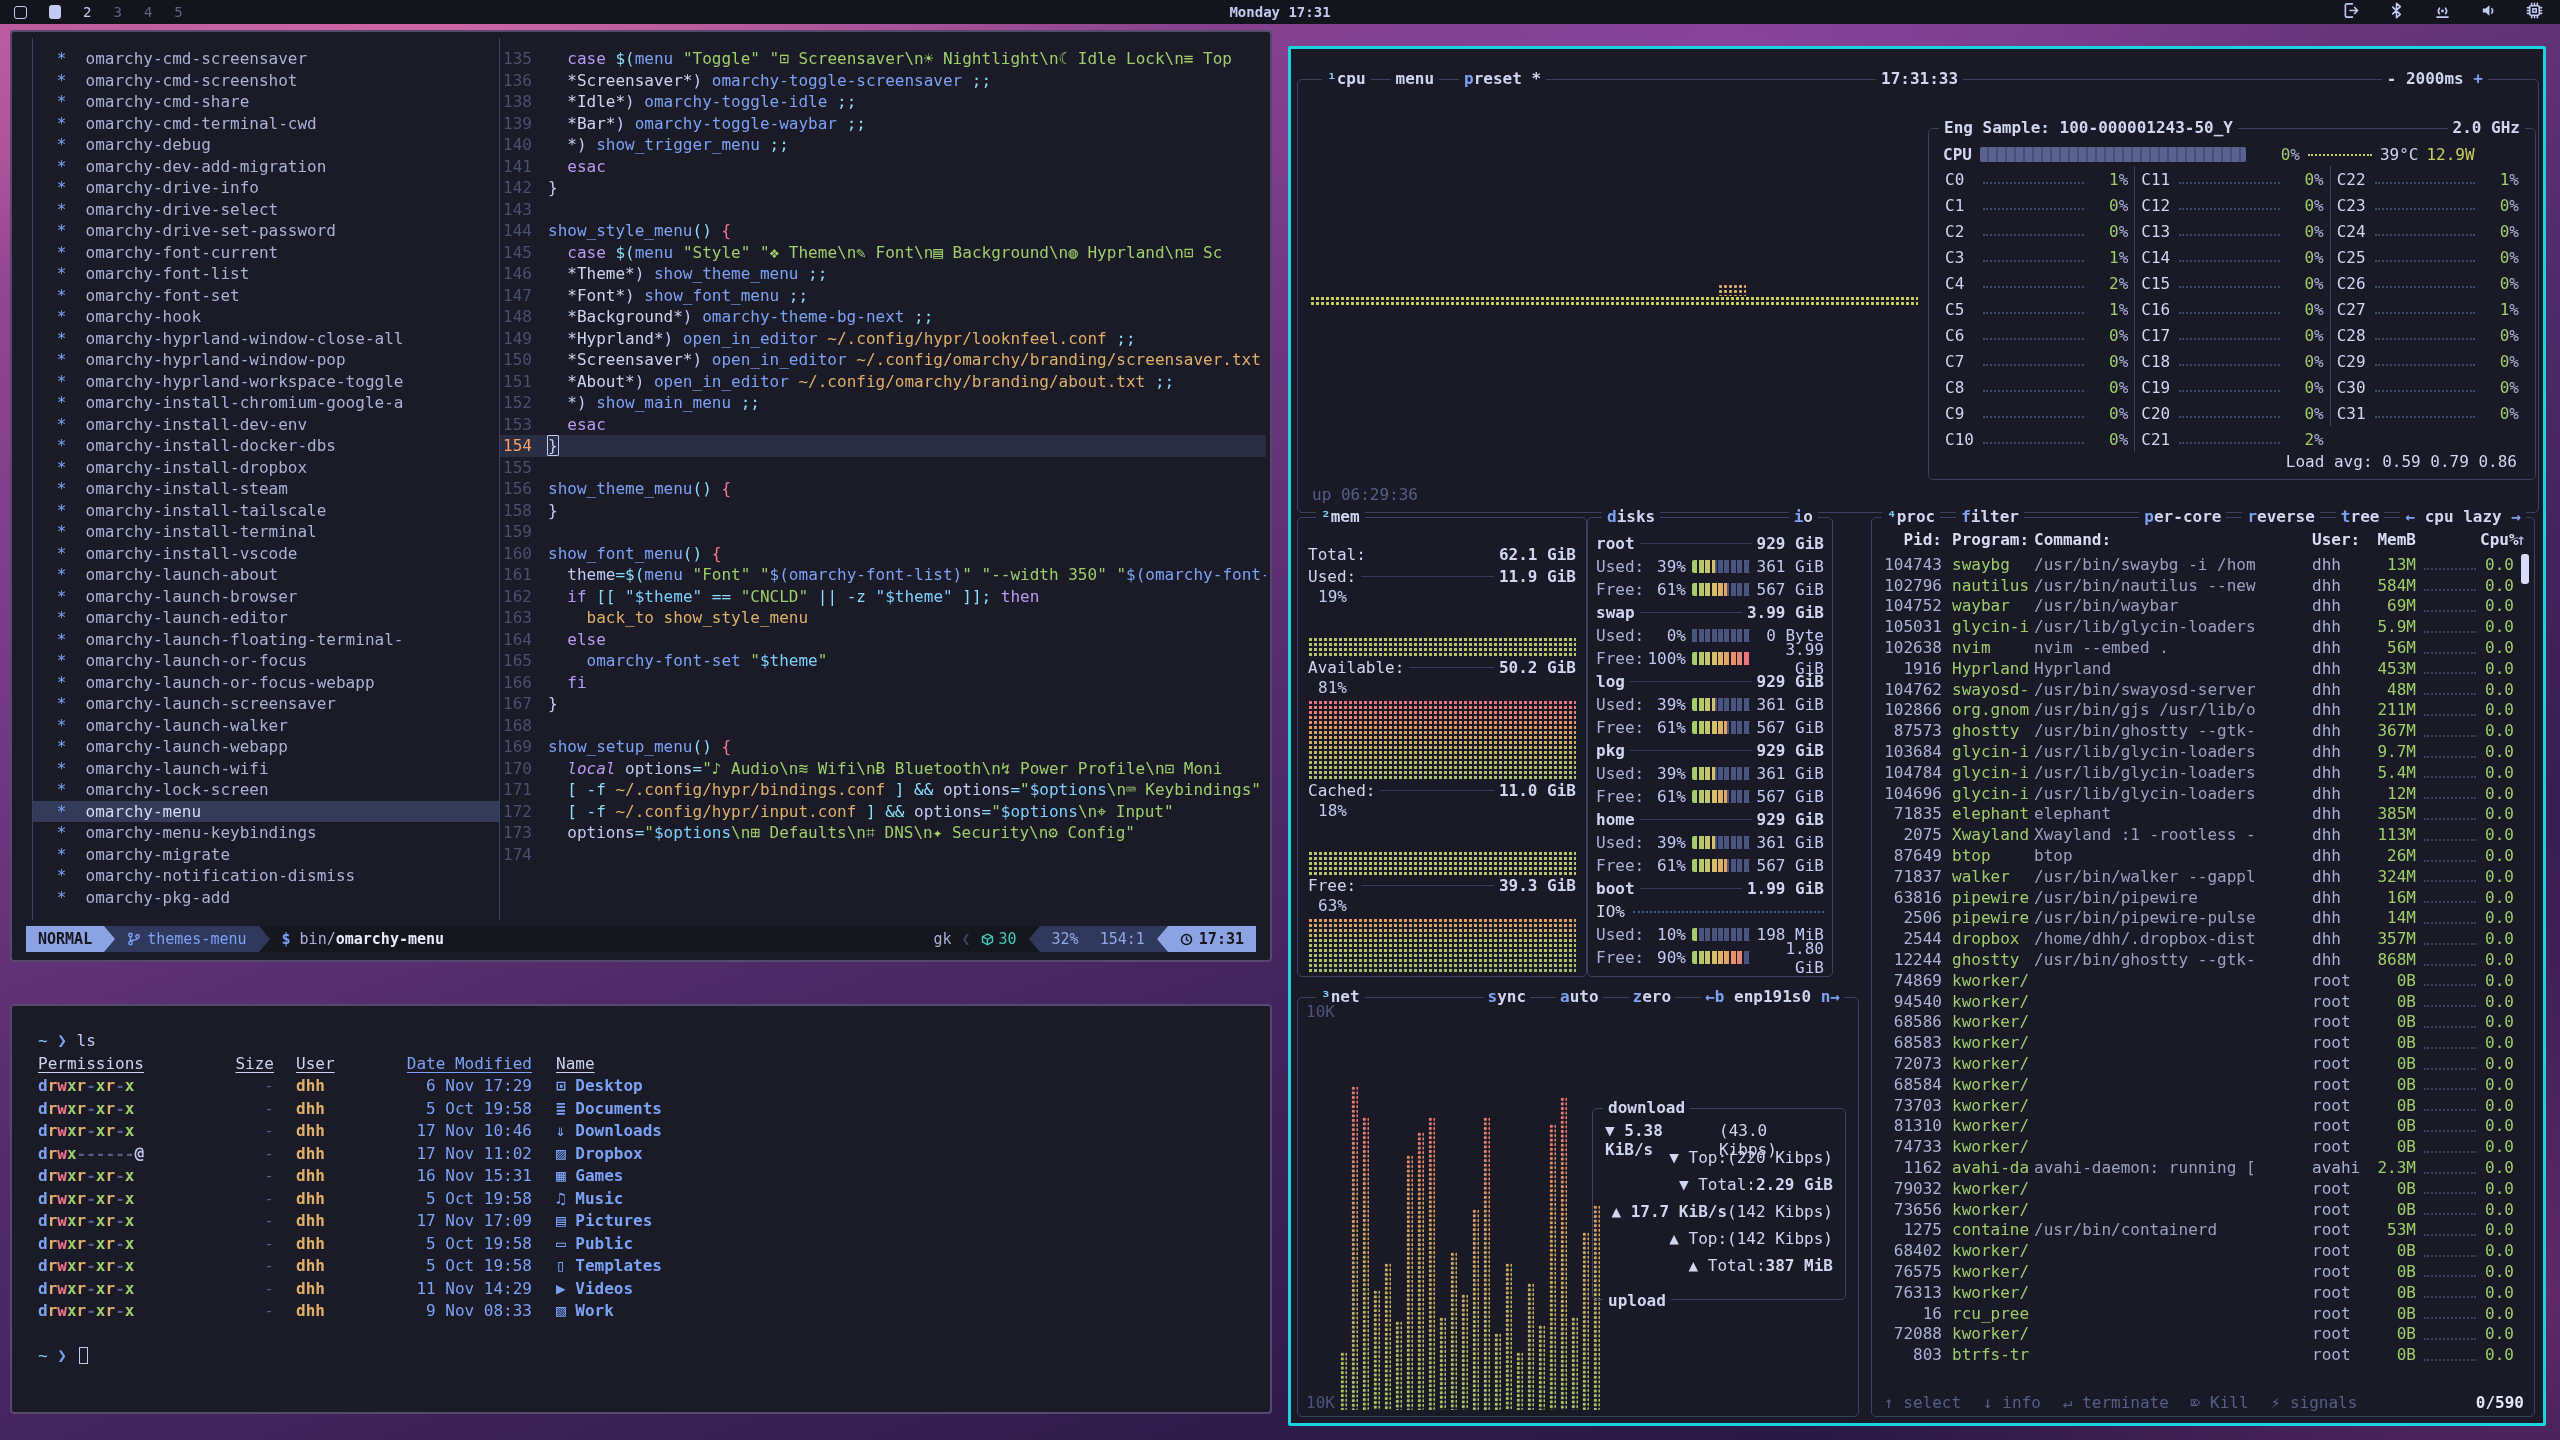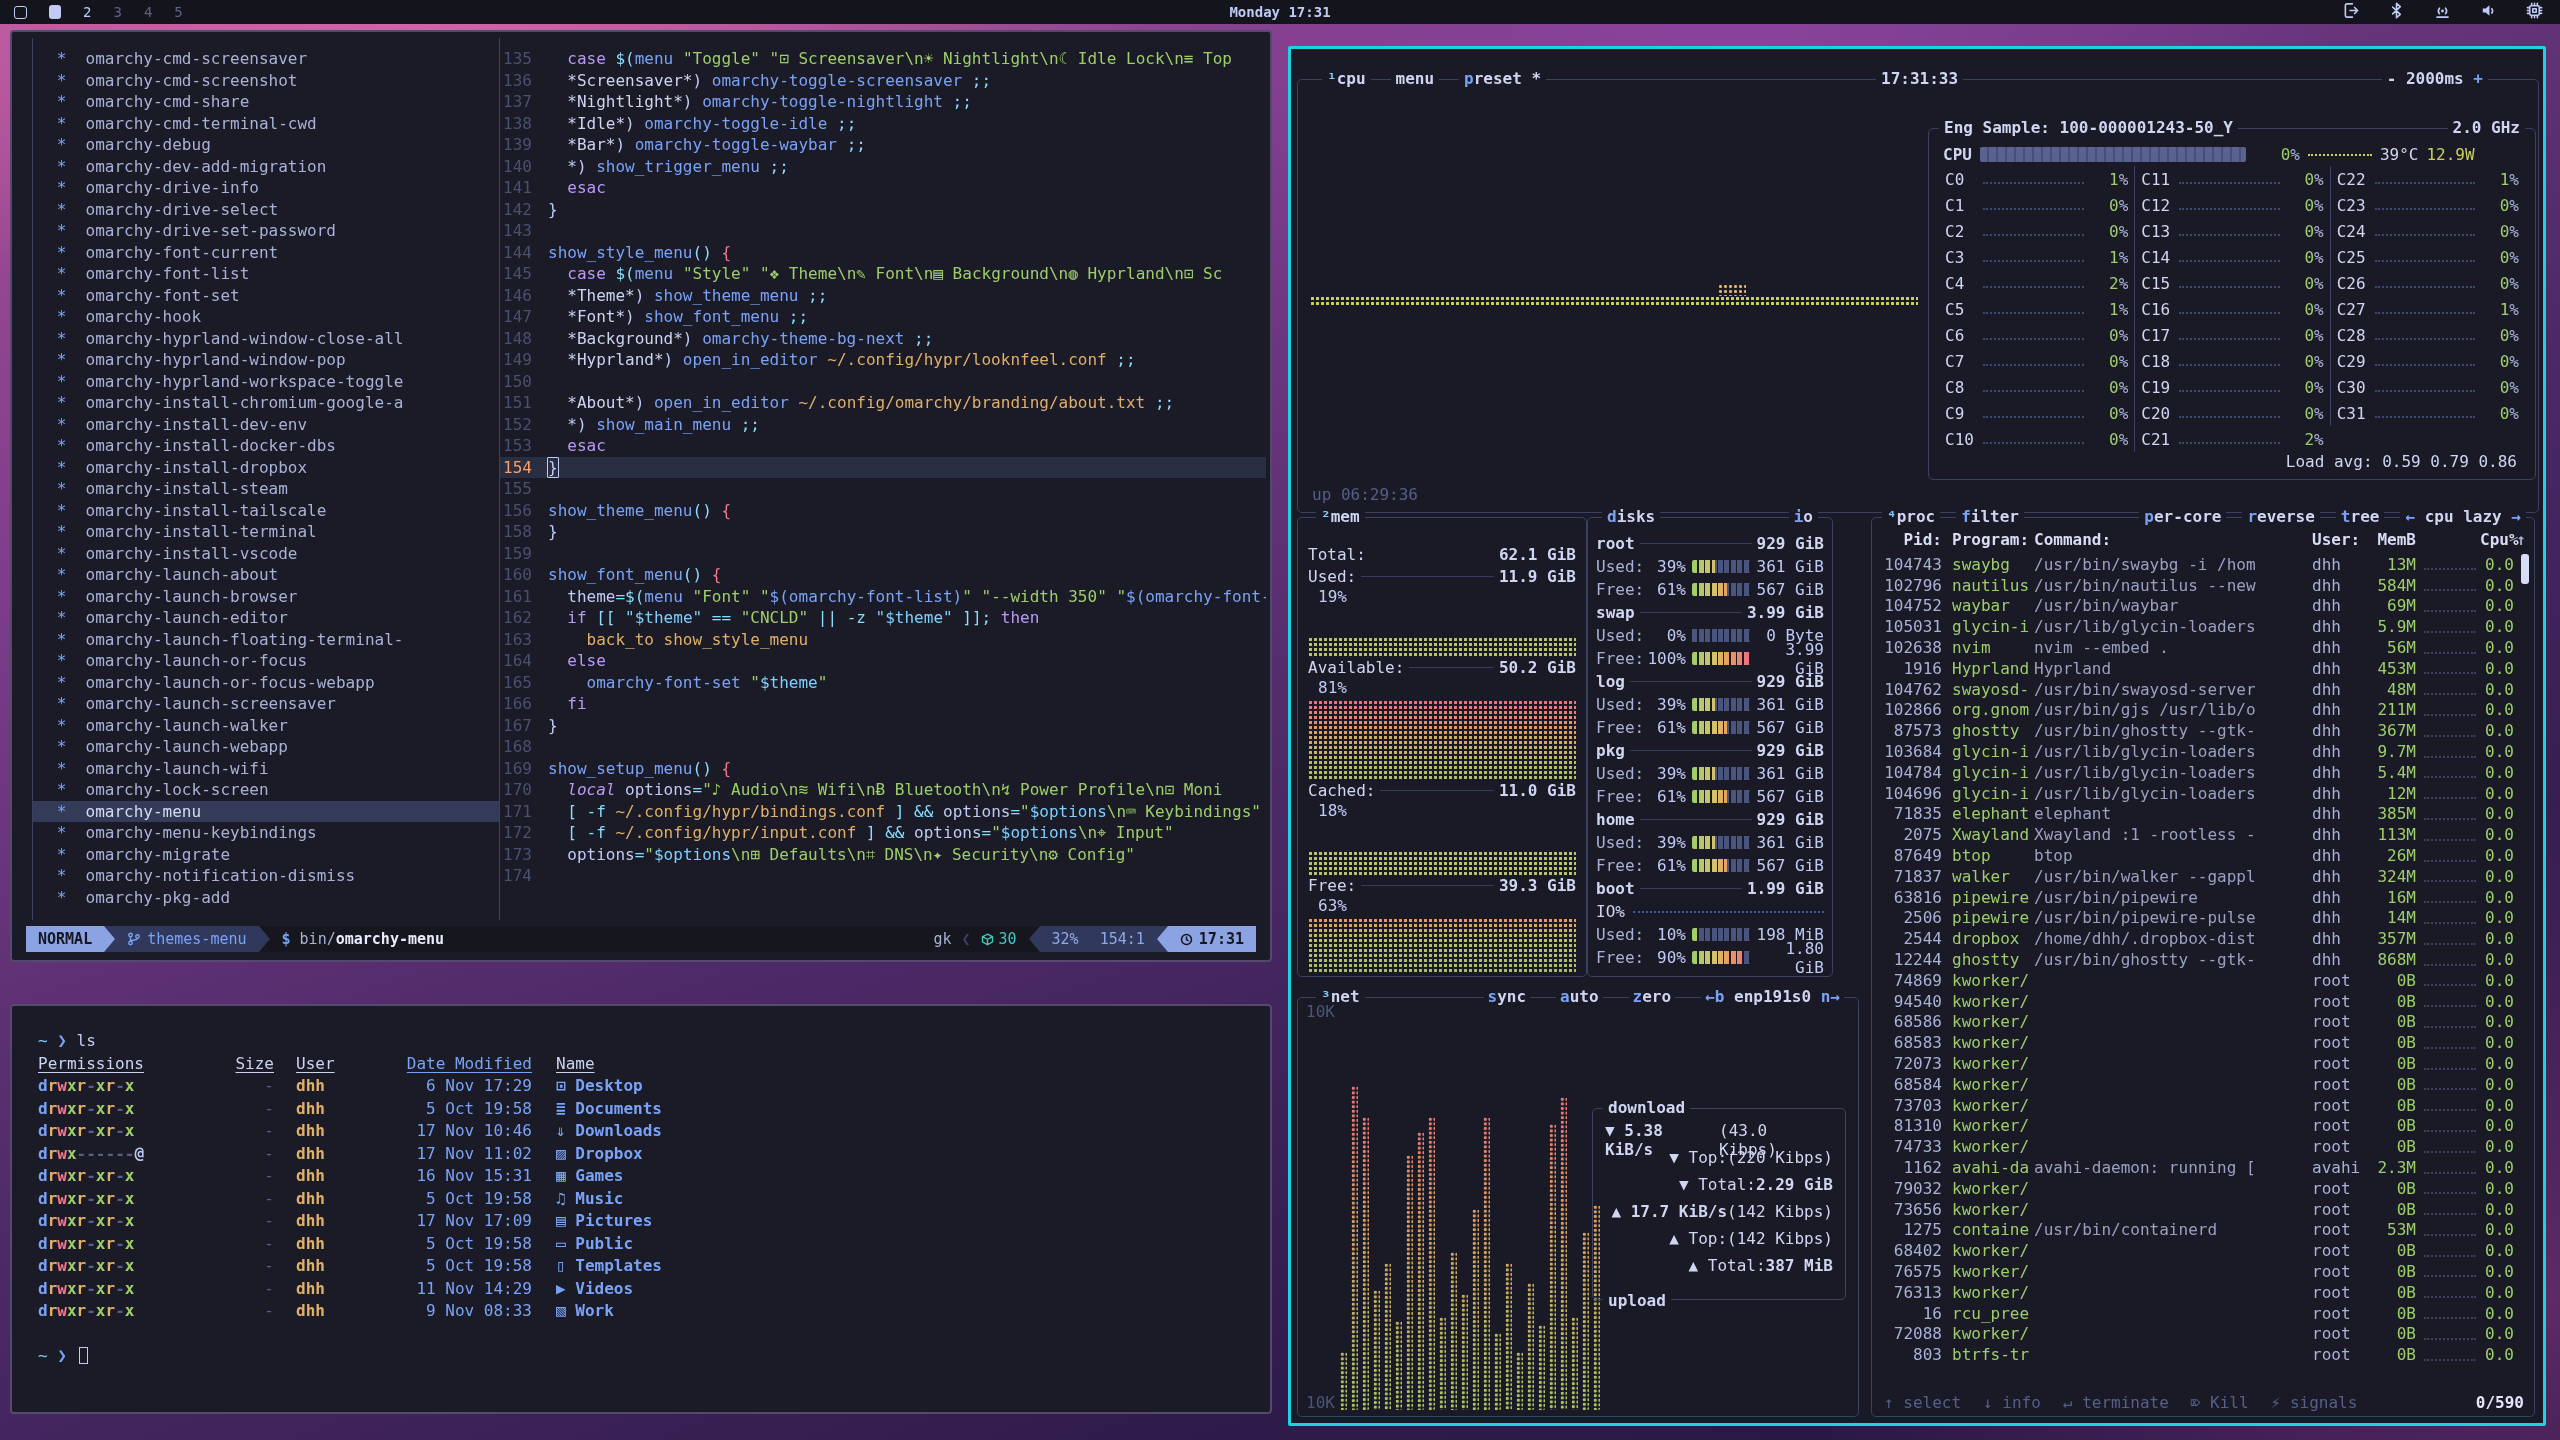--- a/index.html
+++ b/index.html
@@ -253,34 +253,33 @@
         <div class="titem"><span class="star"> *  </span><span>omarchy-lock-screen</span></div>
         <div class="titem sel"><span class="star"> *  </span><span>omarchy-menu</span></div>
         <div class="titem"><span class="star"> *  </span><span>omarchy-menu-keybindings</span></div>
         <div class="titem"><span class="star"> *  </span><span>omarchy-migrate</span></div>
         <div class="titem"><span class="star"> *  </span><span>omarchy-notification-dismiss</span></div>
         <div class="titem"><span class="star"> *  </span><span>omarchy-pkg-add</span></div>
       </div>
     <div class="code" id="code">
         <div class="cline"><span class="ln">135</span><span class="ltext"><span class="s-txt">  </span><span class="s-kw">case</span><span class="s-txt"> </span><span class="s-op">$(</span><span class="s-fn">menu</span><span class="s-txt"> </span><span class="s-str">"Toggle"</span><span class="s-txt"> </span><span class="s-str">"⊡ Screensaver\n☀ Nightlight\n☾ Idle Lock\n≡ Top</span></span></div>
         <div class="cline"><span class="ln">136</span><span class="ltext"><span class="s-txt">  </span><span class="s-pat">*Screensaver*</span><span class="s-txt">) </span><span class="s-fn">omarchy-toggle-screensaver</span><span class="s-op"> ;;</span></span></div>
-        <div class="cline"><span class="ln">137</span><span class="ltext"><span class="s-txt">  </span><span class="s-pat">*Nightlight*</span><span class="s-txt">) </span><span class="s-fn">omarchy-toggle-nightlight</span><span class="s-op"> ;;</span></span></div>
         <div class="cline"><span class="ln">138</span><span class="ltext"><span class="s-txt">  </span><span class="s-pat">*Idle*</span><span class="s-txt">) </span><span class="s-fn">omarchy-toggle-idle</span><span class="s-op"> ;;</span></span></div>
         <div class="cline"><span class="ln">139</span><span class="ltext"><span class="s-txt">  </span><span class="s-pat">*Bar*</span><span class="s-txt">) </span><span class="s-fn">omarchy-toggle-waybar</span><span class="s-op"> ;;</span></span></div>
         <div class="cline"><span class="ln">140</span><span class="ltext"><span class="s-txt">  *) </span><span class="s-fn">show_trigger_menu</span><span class="s-op"> ;;</span></span></div>
         <div class="cline"><span class="ln">141</span><span class="ltext"><span class="s-txt">  </span><span class="s-kw">esac</span></span></div>
         <div class="cline"><span class="ln">142</span><span class="ltext"><span class="s-txt">}</span></span></div>
         <div class="cline"><span class="ln">143</span><span class="ltext"></span></div>
         <div class="cline"><span class="ln">144</span><span class="ltext"><span class="s-fn">show_style_menu</span><span class="s-op">()</span><span class="s-txt"> </span><span class="s-red">{</span></span></div>
         <div class="cline"><span class="ln">145</span><span class="ltext"><span class="s-txt">  </span><span class="s-kw">case</span><span class="s-txt"> </span><span class="s-op">$(</span><span class="s-fn">menu</span><span class="s-txt"> </span><span class="s-str">"Style"</span><span class="s-txt"> </span><span class="s-str">"❖ Theme\n✎ Font\n▤ Background\n◍ Hyprland\n⊡ Sc</span></span></div>
         <div class="cline"><span class="ln">146</span><span class="ltext"><span class="s-txt">  </span><span class="s-pat">*Theme*</span><span class="s-txt">) </span><span class="s-fn">show_theme_menu</span><span class="s-op"> ;;</span></span></div>
         <div class="cline"><span class="ln">147</span><span class="ltext"><span class="s-txt">  </span><span class="s-pat">*Font*</span><span class="s-txt">) </span><span class="s-fn">show_font_menu</span><span class="s-op"> ;;</span></span></div>
         <div class="cline"><span class="ln">148</span><span class="ltext"><span class="s-txt">  </span><span class="s-pat">*Background*</span><span class="s-txt">) </span><span class="s-fn">omarchy-theme-bg-next</span><span class="s-op"> ;;</span></span></div>
         <div class="cline"><span class="ln">149</span><span class="ltext"><span class="s-txt">  </span><span class="s-pat">*Hyprland*</span><span class="s-txt">) </span><span class="s-fn">open_in_editor</span><span class="s-orn"> ~/.config/hypr/looknfeel.conf</span><span class="s-op"> ;;</span></span></div>
-        <div class="cline"><span class="ln">150</span></div>
+        <div class="cline"><span class="ln">150</span><span class="ltext"><span class="s-txt">  </span><span class="s-pat">*Screensaver*</span><span class="s-txt">) </span><span class="s-fn">open_in_editor</span><span class="s-orn"> ~/.config/omarchy/branding/screensaver.txt</span></span></div>
         <div class="cline"><span class="ln">151</span><span class="ltext"><span class="s-txt">  </span><span class="s-pat">*About*</span><span class="s-txt">) </span><span class="s-fn">open_in_editor</span><span class="s-orn"> ~/.config/omarchy/branding/about.txt</span><span class="s-op"> ;;</span></span></div>
         <div class="cline"><span class="ln">152</span><span class="ltext"><span class="s-txt">  *) </span><span class="s-fn">show_main_menu</span><span class="s-op"> ;;</span></span></div>
         <div class="cline"><span class="ln">153</span><span class="ltext"><span class="s-txt">  </span><span class="s-kw">esac</span></span></div>
         <div class="cline cur"><span class="ln">154</span><span class="ltext"><span class="s-cursor">}</span></span></div>
         <div class="cline"><span class="ln">155</span><span class="ltext"></span></div>
         <div class="cline"><span class="ln">156</span><span class="ltext"><span class="s-fn">show_theme_menu</span><span class="s-op">()</span><span class="s-txt"> </span><span class="s-red">{</span></span></div>
         <div class="cline"><span class="ln">158</span><span class="ltext"><span class="s-txt">}</span></span></div>
         <div class="cline"><span class="ln">159</span><span class="ltext"></span></div>
         <div class="cline"><span class="ln">160</span><span class="ltext"><span class="s-fn">show_font_menu</span><span class="s-op">()</span><span class="s-txt"> </span><span class="s-red">{</span></span></div>
         <div class="cline"><span class="ln">161</span><span class="ltext"><span class="s-txt">  theme</span><span class="s-op">=$(</span><span class="s-fn">menu</span><span class="s-txt"> </span><span class="s-str">"Font"</span><span class="s-txt"> </span><span class="s-str">"</span><span class="s-fn">$(omarchy-font-list)</span><span class="s-str">"</span><span class="s-txt"> </span><span class="s-str">"--width 350"</span><span class="s-txt"> </span><span class="s-str">"</span><span class="s-fn">$(omarchy-font-</span></span></div>

